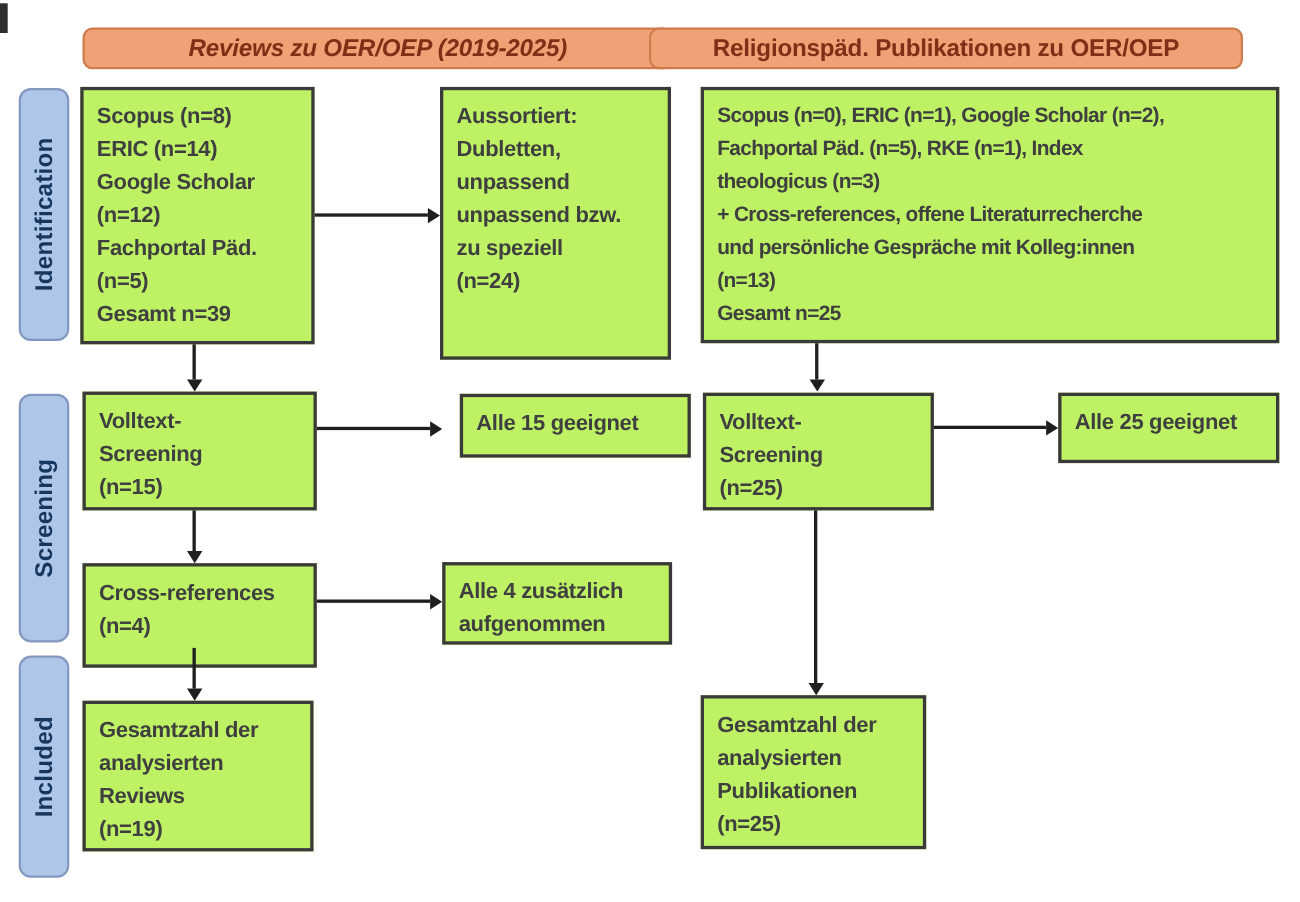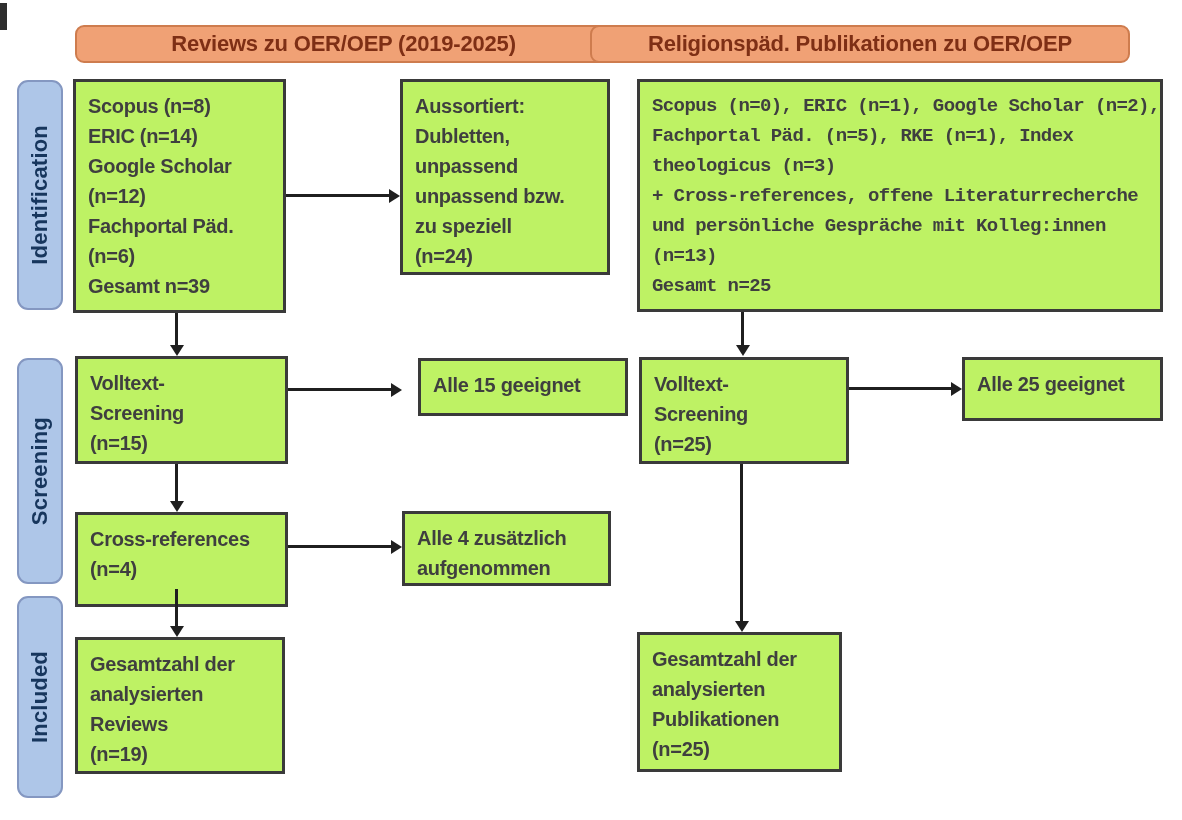--- a/index.html
+++ b/index.html
@@ -47,51 +47,51 @@
     border:7px solid transparent;border-right:0;border-left:11px solid var(--arrow);
   }
 </style>
 </head>
 <body>
 
 <div class="canvas">
 
   <div class="corner-artifact"></div>
 
-  <div class="col-header" style="left:75px;top:25px;width:537px;">Reviews zu OER/OEP (2019-2025)</div>
+  <div class="col-header" style="left:75px;top:25px;width:537px;font-style:italic;">Reviews zu OER/OEP (2019-2025)</div>
   <div class="col-header" style="left:590px;top:25px;width:540px;">Religionspäd. Publikationen zu OER/OEP</div>
 
   <div class="stage" style="left:17px;top:80px;height:230px;">
     <span class="vtxt">Identification</span>
   </div>
   <div class="stage" style="left:17px;top:358px;height:226px;">
     <span class="vtxt">Screening</span>
   </div>
   <div class="stage" style="left:17px;top:596px;height:202px;">
     <span class="vtxt">Included</span>
   </div>
 
   <div class="box" style="left:73px;top:79px;width:213px;height:234px;">
       <div class="line">Scopus (n=8)</div>
       <div class="line">ERIC (n=14)</div>
       <div class="line">Google Scholar</div>
       <div class="line">(n=12)</div>
       <div class="line">Fachportal Päd.</div>
-      <div class="line">(n=6)</div>
+      <div class="line">(n=5)</div>
       <div class="line">Gesamt n=39</div>
     </div>
-  <div class="box" style="left:400px;top:79px;width:210px;height:196px;">
+  <div class="box" style="left:400px;top:79px;width:210px;height:248px;">
       <div class="line">Aussortiert:</div>
       <div class="line">Dubletten,</div>
       <div class="line">unpassend</div>
       <div class="line">unpassend bzw.</div>
       <div class="line">zu speziell</div>
       <div class="line">(n=24)</div>
     </div>
-  <div class="box small-text" style="left:637px;top:79px;width:526px;height:233px;font-family:Liberation Mono, monospace;">
+  <div class="box small-text" style="left:637px;top:79px;width:526px;height:233px;">
       <div class="line">Scopus (n=0), ERIC (n=1), Google Scholar (n=2),</div>
       <div class="line">Fachportal Päd. (n=5), RKE (n=1), Index</div>
       <div class="line">theologicus (n=3)</div>
       <div class="line">+ Cross-references, offene Literaturrecherche</div>
       <div class="line">und persönliche Gespräche mit Kolleg:innen</div>
       <div class="line">(n=13)</div>
       <div class="line">Gesamt n=25</div>
     </div>
 
   <div class="box" style="left:75px;top:356px;width:213px;height:108px;">

